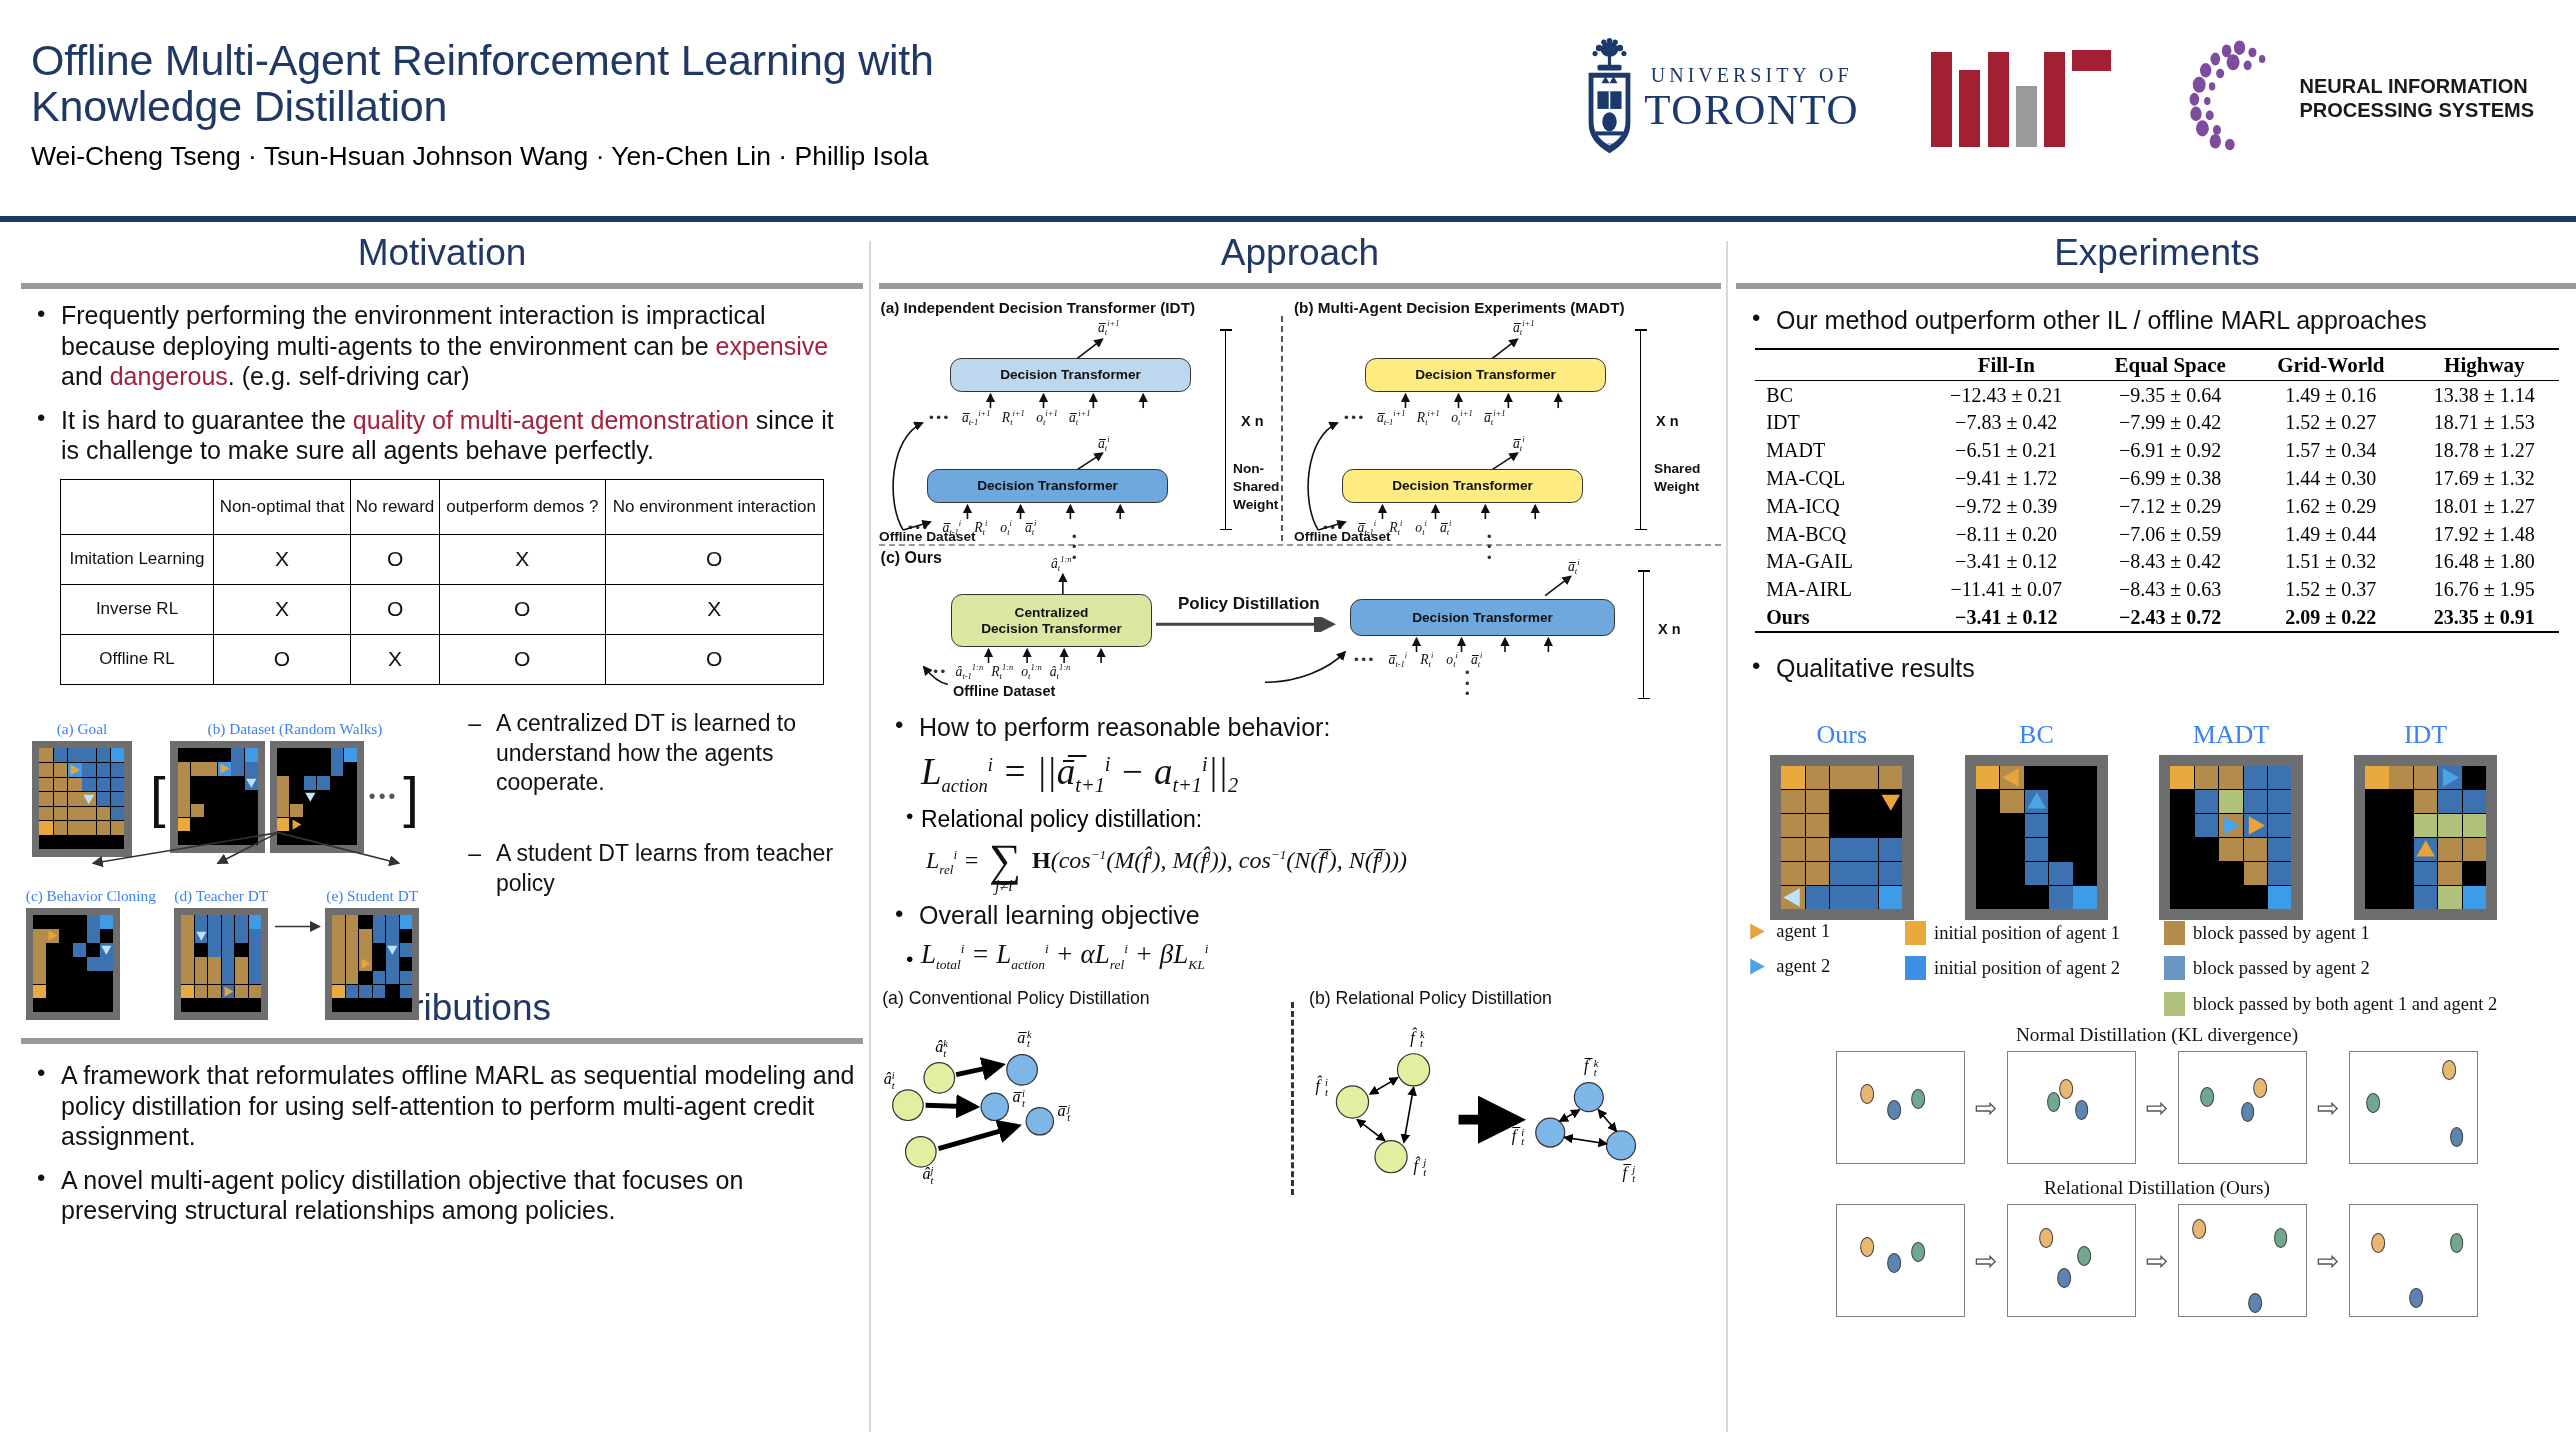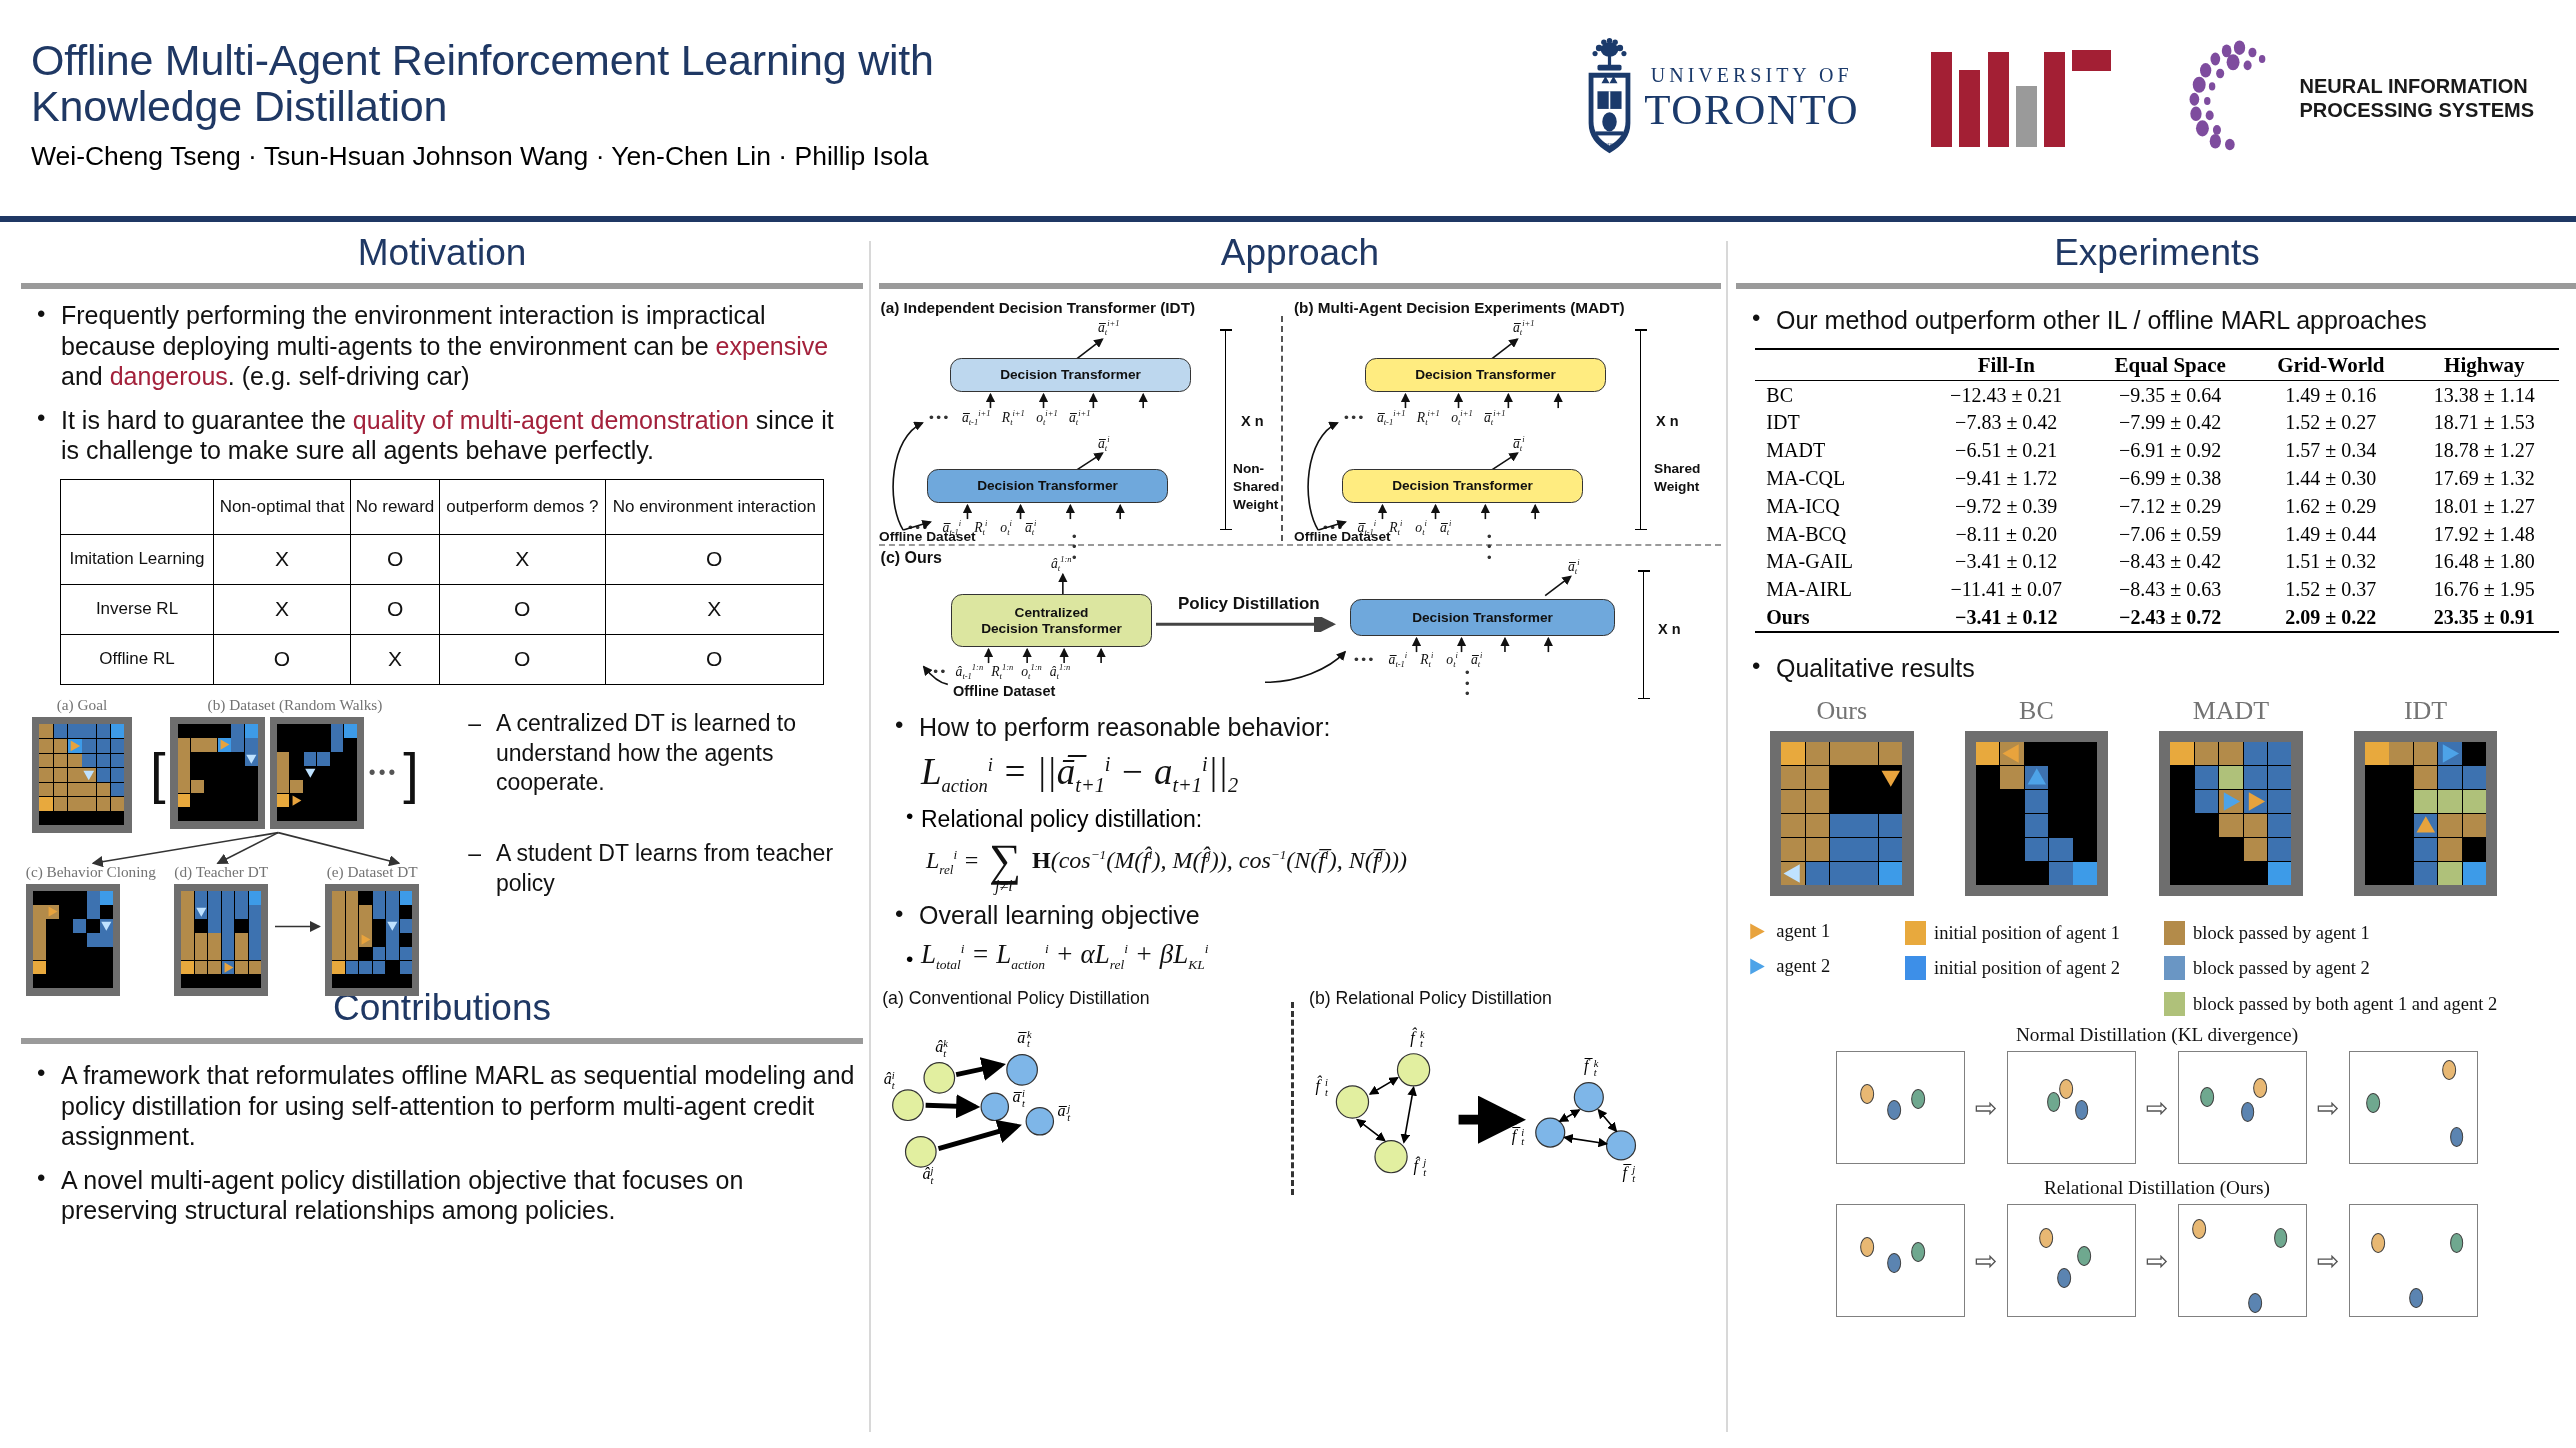--- a/index.html
+++ b/index.html
@@ -70,21 +70,21 @@
                font-size:17px; }
   #cmp-table td { border:1.2px solid #000; text-align:center; vertical-align:middle;
                   padding:4.8px 3.2px; height:50px; color:#111; line-height:1.15; }
   #cmp-table tr:first-child td { height:55px; }
   .mark-x { color:#B11F35; font-size:21px; }
   .mark-o { color:#2E9B2E; font-size:21px; }
   
   .gridfig { background:#6e6e6e; padding:7.2px; display:inline-block; }
   .gridcells { display:grid; gap:0.8px; background:#000; }
   .gc { width:100%; height:100%; position:relative; }
-  .cap { font-family:"Liberation Serif", serif; font-size:15.3px; text-align:center; color:#737373; }
+  .cap { font-family:"Liberation Serif", serif; font-size:15.3px; text-align:center; color:#3b82f6;margin-top:24px; }
   .dtbox { border:1.6px solid #333; border-radius:11.3px; text-align:center;
            font-size:13.7px; font-weight:bold; color:#111; display:flex;
            align-items:center; justify-content:center; line-height:1.15; }
   .dt-blue-l { background:#BDD7EE; }
   .dt-blue-d { background:#6FA8DC; }
   .dt-yellow { background:#FFEC80; }
   .dt-green { background:#DCE6A0; }
   .lbl { font-family:"Liberation Serif", serif; font-style:italic; font-size:13.7px; color:#111; }
   .lbl-b { font-family:"Liberation Sans", sans-serif; font-weight:bold; font-size:15.3px; color:#111; }
   .dots3 { letter-spacing:2.4px; font-size:13.7px; color:#333; }
@@ -520,21 +520,21 @@
       </div>
       <svg style="position:absolute;left:254px;top:224px" width="50" height="13" viewBox="0 0 62 16">
         <defs>
             <marker id="ar2" markerWidth="7" markerHeight="7" refX="6" refY="3.5" orient="auto">
           <polygon points="0 0, 7 3.5, 0 7" fill="#333"></polygon>
             </marker>
           </defs>
         <line x1="0" y1="8" x2="55" y2="8" stroke="#333" stroke-width="2" marker-end="url(#ar2)"></line>
       </svg>
       <div style="position:absolute;left:304px;top:167px">
-        <div class="cap">(e) Dataset DT</div>
+        <div class="cap">(e) Student DT</div>
         <div class="gridfig" style="margin-top:3.2px"><div class="gridcells" id="g-sd" style="width:80px;height:97px;grid-template-columns:repeat(6,1fr);grid-template-rows:repeat(7,1fr)">
               <div class="gc" style="background: rgb(179, 139, 74);"></div>
               <div class="gc" style="background: rgb(179, 139, 74);"></div>
               <div class="gc" style="background: rgb(0, 0, 0);"></div>
               <div class="gc" style="background: rgb(61, 114, 176);"></div>
               <div class="gc" style="background: rgb(61, 114, 176);"></div>
               <div class="gc" style="background: rgb(61, 155, 232);"></div>
               <div class="gc" style="background: rgb(179, 139, 74);"></div>
               <div class="gc" style="background: rgb(179, 139, 74);"></div>
               <div class="gc" style="background: rgb(179, 139, 74);"></div>

